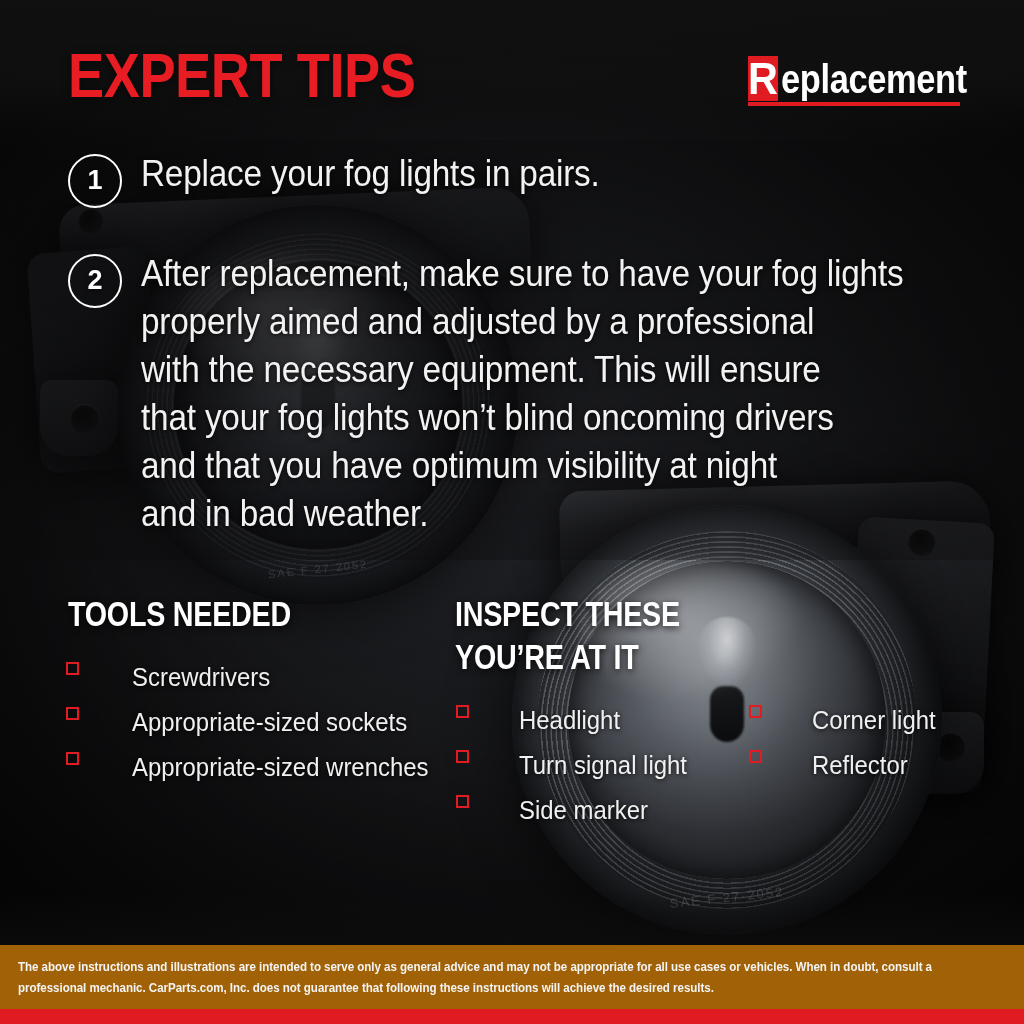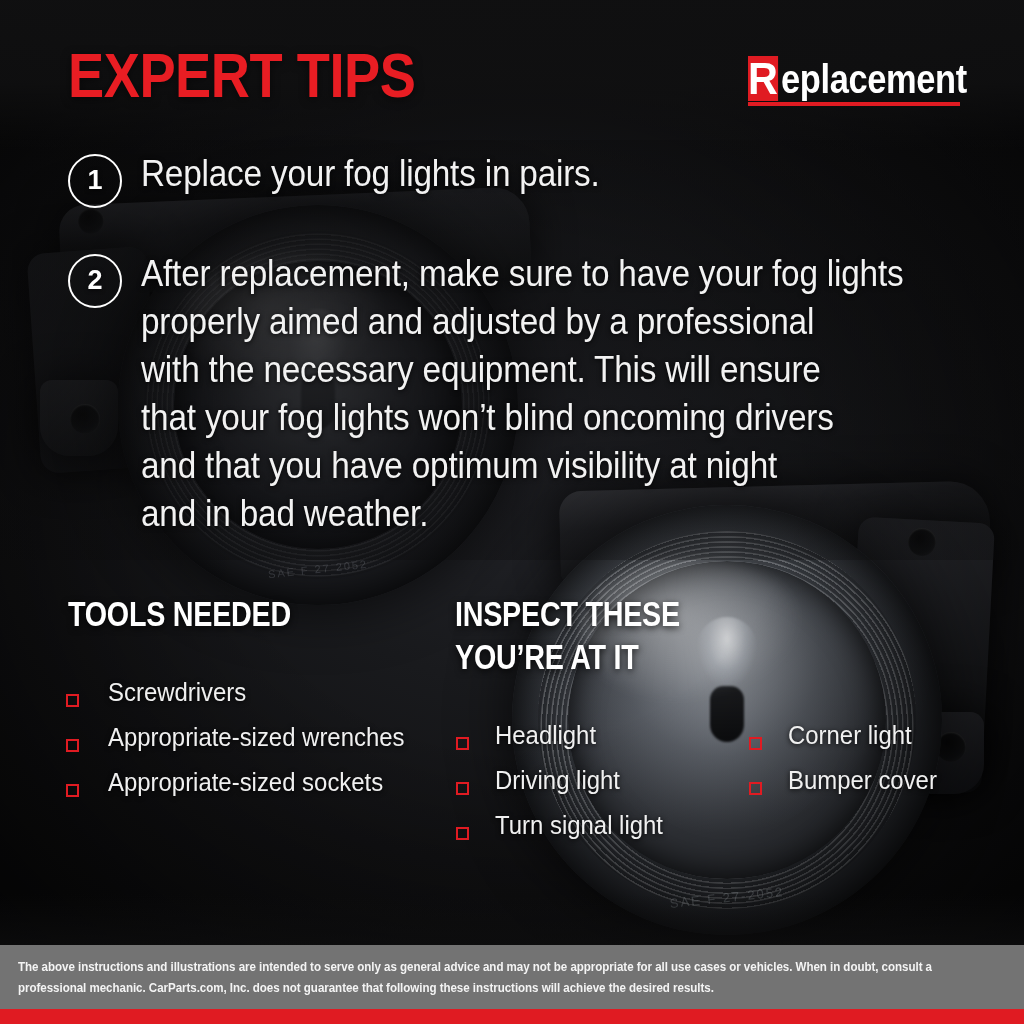--- a/index.html
+++ b/index.html
@@ -353,22 +353,23 @@
   
   .list {
     position: absolute;
   }
   .list-tools   { left: 66px;  top: 662px; }
   .list-insp-a  { left: 456px; top: 705px; }
   .list-insp-b  { left: 749px; top: 705px; }
 
   .list-item {
     display: flex;
-    align-items: flex-end;
+    align-items: flex-start;
     height: 45px;
+    gap: 24px;
   }
   .checkbox {
     flex: 0 0 auto;
     width: 9px;
     height: 9px;
     border: 2px solid #e01b22;
     margin-right: 0px;
   }
   .list-tools .checkbox { margin-right: 29px; }
   .list-insp-a .checkbox,
@@ -385,21 +386,21 @@
     text-shadow: 0 1px 5px rgba(0,0,0,.9);
   }
 
   
   .footer {
     position: absolute;
     left: 0;
     right: 0;
     bottom: 15px;
     top: 945px;
-    background: #737373;
+    background: #a16207;
   }
   .footer-text {
     position: absolute;
     left: 18px;
     right: 22px;
     top: 12px;
     color: #f4f4f4;
     font-size: 12.2px;
     line-height: 21px;
     font-weight: 700;
@@ -492,51 +493,51 @@
     <div class="sec-head head-inspect">INSPECT THESE
 YOU’RE AT IT</div>
 
     <div class="list list-tools">
       <div class="list-item">
         <span class="checkbox"></span>
         <span class="list-label">Screwdrivers</span>
       </div>
       <div class="list-item">
         <span class="checkbox"></span>
+        <span class="list-label">Appropriate-sized sockets</span>
+      </div>
+      <div class="list-item">
+        <span class="checkbox"></span>
         <span class="list-label">Appropriate-sized wrenches</span>
       </div>
-      <div class="list-item">
-        <span class="checkbox"></span>
-        <span class="list-label">Appropriate-sized sockets</span>
-      </div>
     </div>
 
     <div class="list list-insp-a">
       <div class="list-item">
         <span class="checkbox"></span>
         <span class="list-label">Headlight</span>
       </div>
       <div class="list-item">
         <span class="checkbox"></span>
-        <span class="list-label">Driving light</span>
-      </div>
-      <div class="list-item">
-        <span class="checkbox"></span>
         <span class="list-label">Turn signal light</span>
       </div>
+      <div class="list-item">
+        <span class="checkbox"></span>
+        <span class="list-label">Side marker</span>
+      </div>
     </div>
 
     <div class="list list-insp-b">
       <div class="list-item">
         <span class="checkbox"></span>
         <span class="list-label">Corner light</span>
       </div>
       <div class="list-item">
         <span class="checkbox"></span>
-        <span class="list-label">Bumper cover</span>
+        <span class="list-label">Reflector</span>
       </div>
     </div>
 
     <div class="footer">
       <div class="footer-text">The above instructions and illustrations are intended to serve only as general advice and may not be appropriate for all use cases or vehicles. When in doubt, consult a professional mechanic. CarParts.com, Inc. does not guarantee that following these instructions will achieve the desired results.</div>
     </div>
     <div class="footer-bar"></div>
 
   </div>
 </div>

